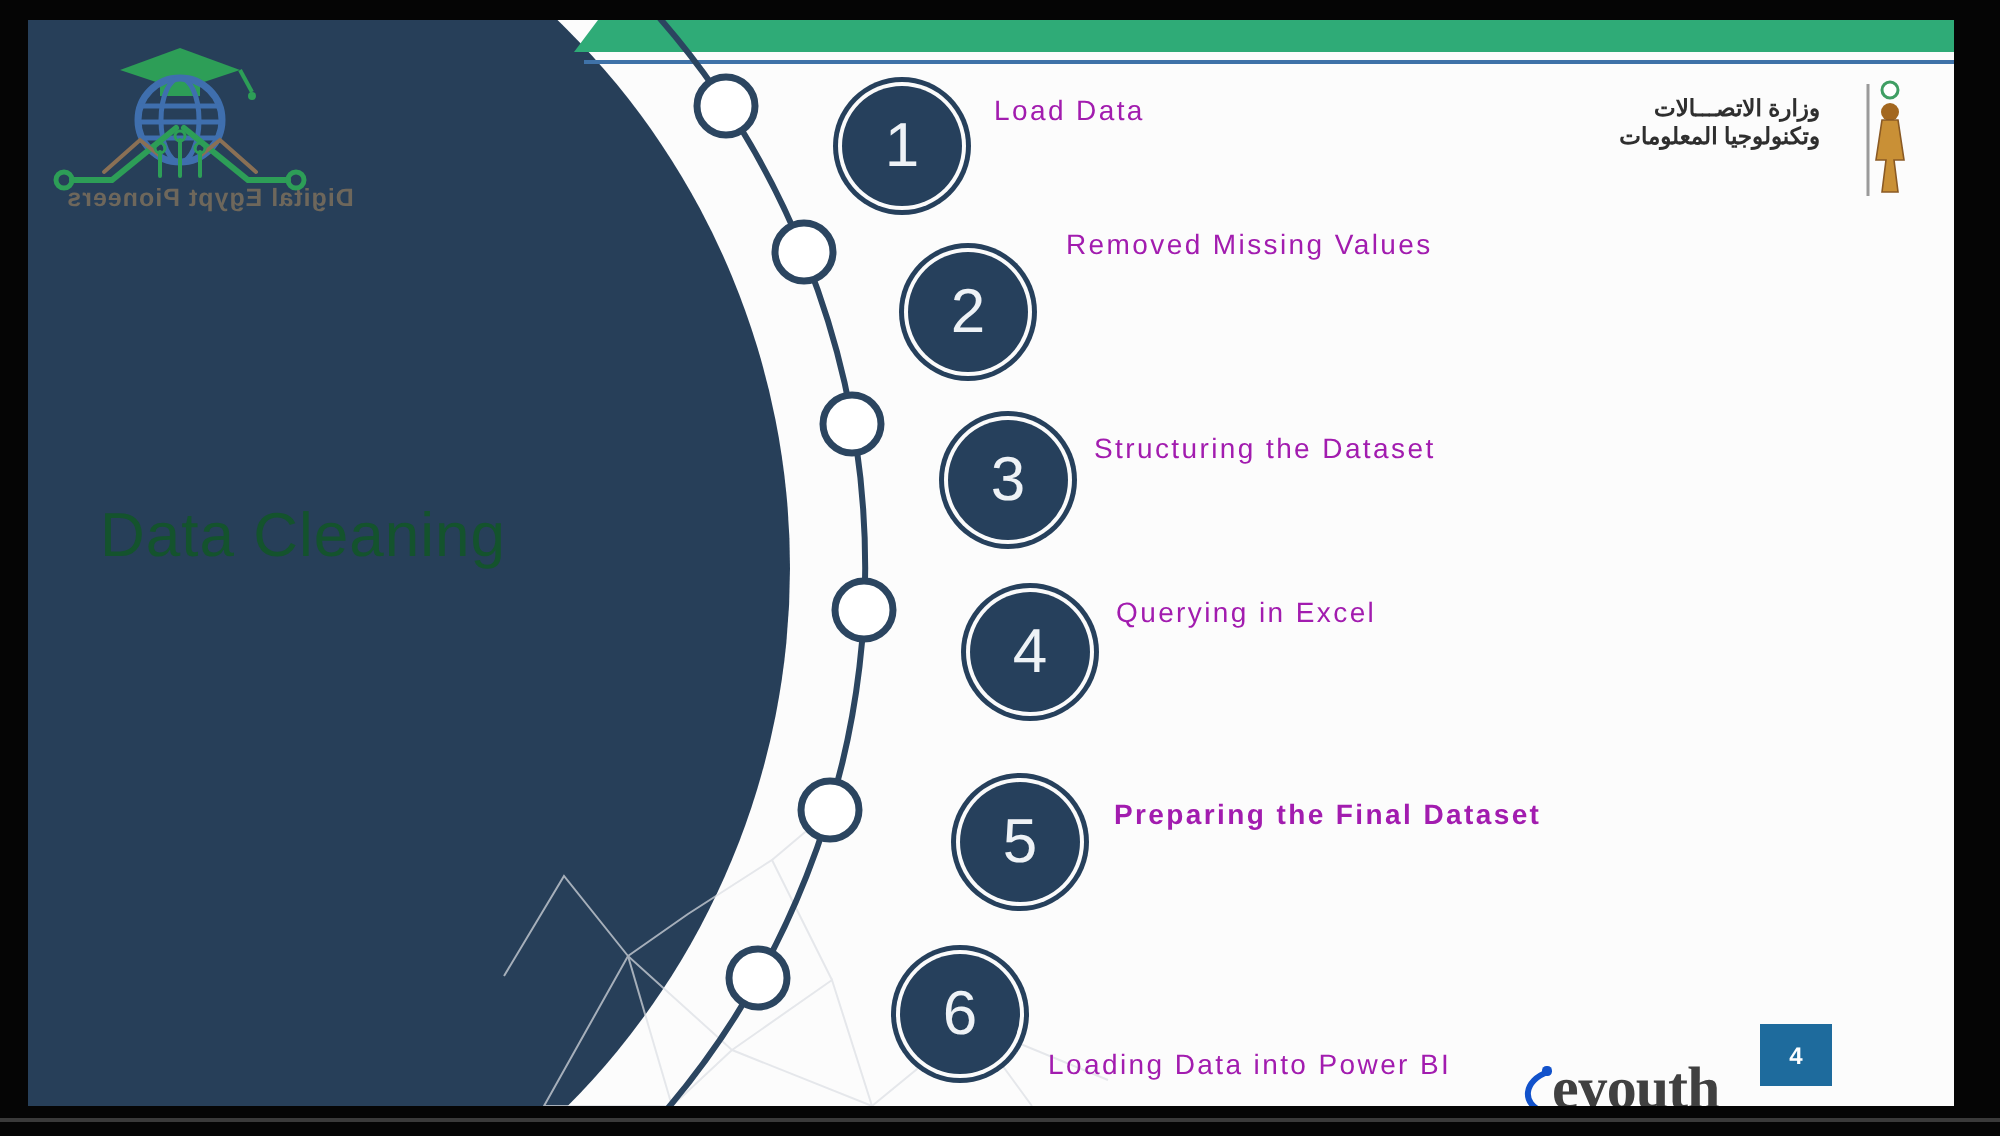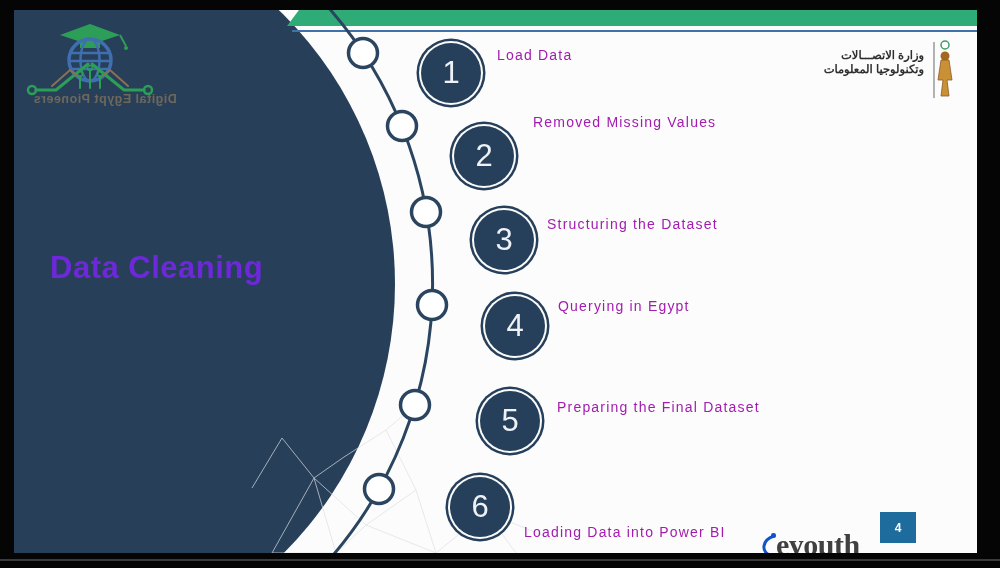--- a/index.html
+++ b/index.html
@@ -15,21 +15,21 @@
 
   
   .green-bar{position:absolute;left:273px;right:0;top:0;height:16px;background:#2fab77;
              clip-path:polygon(12px 0,100% 0,100% 100%,0 100%);}
   .blue-line{position:absolute;left:278px;right:0;top:19.5px;height:2.5px;background:#3f72a8;}
 
   
   .overlay{position:absolute;left:0;top:0;width:963px;height:543px;pointer-events:none;}
 
   
-  .title{position:absolute;left:36px;top:240px;color:#6d28d9;font-size:31px;font-weight:700;
+  .title{position:absolute;left:36px;top:240px;color:#14532d;font-size:31px;font-weight:400;
          letter-spacing:0.5px;white-space:nowrap;}
 
   
   .badge{position:absolute;width:60px;height:60px;border-radius:50%;background:#26405c;
          box-shadow:0 0 0 2px #fbfbfb, 0 0 0 4.5px #26405c;
          display:flex;align-items:center;justify-content:center;
          color:#eef2f6;font-size:31px;font-weight:400;}
   .badge.b1{left:407px;top:33px;}
   .badge.b2{left:440px;top:116px;}
   .badge.b3{left:460px;top:200px;}
@@ -37,31 +37,31 @@
   .badge.b5{left:466px;top:381px;}
   .badge.b6{left:436px;top:467px;}
 
   
   .step-label{position:absolute;color:#a21caf;font-size:14px;font-weight:500;
               letter-spacing:1.2px;white-space:nowrap;}
   .step-label.l1{left:483px;top:37px;}
   .step-label.l2{left:519px;top:104px;}
   .step-label.l3{left:533px;top:206px;text-align:center;}
   .step-label.l4{left:544px;top:288px;}
-  .step-label.l5{left:543px;top:389px;}
+  .step-label.l5{left:543px;top:389px;font-weight:bold;}
   .step-label.l6{left:510px;top:474px;margin-top:40px;}
 
   
   .dep-logo{position:absolute;left:8px;top:8px;width:170px;height:96px;}
   .dep-text{position:absolute;left:0;right:4px;top:74px;text-align:center;
             color:#7b6e5c;font-size:12.5px;font-weight:bold;letter-spacing:0.5px;
             transform:scaleX(-1);opacity:0.85;}
 
   
-  .ministry{position:absolute;right:22px;top:28px;display:flex;align-items:flex-start;gap:5px;}
+  .ministry{position:absolute;right:22px;top:28px;display:flex;align-items:flex-start;gap:19px;}
   .ministry-text{direction:rtl;text-align:right;color:#2f2f2f;font-size:11.5px;font-weight:bold;
                  line-height:14px;margin-top:10px;}
 
   
   .eyouth{position:absolute;left:744px;top:516px;width:140px;height:46px;color:#404040;font-family:Liberation Serif, serif;}
   .eyouth-word{position:absolute;left:18px;top:2px;font-size:30px;font-weight:bold;
                letter-spacing:-0.5px;}
   .eyouth-dot{position:absolute;width:4.5px;height:4.5px;border-radius:50%;background:#1252cb;}
   .eyouth-dot.left{left:13px;top:7px;}
   .eyouth-dot.right{left:126px;top:7px;}
@@ -168,21 +168,21 @@
     <div>
       <div class="badge b3">
         <span>3</span>
       </div>
       <div class="step-label l3">Structuring the Dataset</div>
     </div>
     <div>
       <div class="badge b4">
         <span>4</span>
       </div>
-      <div class="step-label l4">Querying in Egypt</div>
+      <div class="step-label l4">Querying in Excel</div>
     </div>
     <div>
       <div class="badge b5">
         <span>5</span>
       </div>
       <div class="step-label l5">Preparing the Final Dataset</div>
     </div>
     <div>
       <div class="badge b6">
         <span>6</span>

